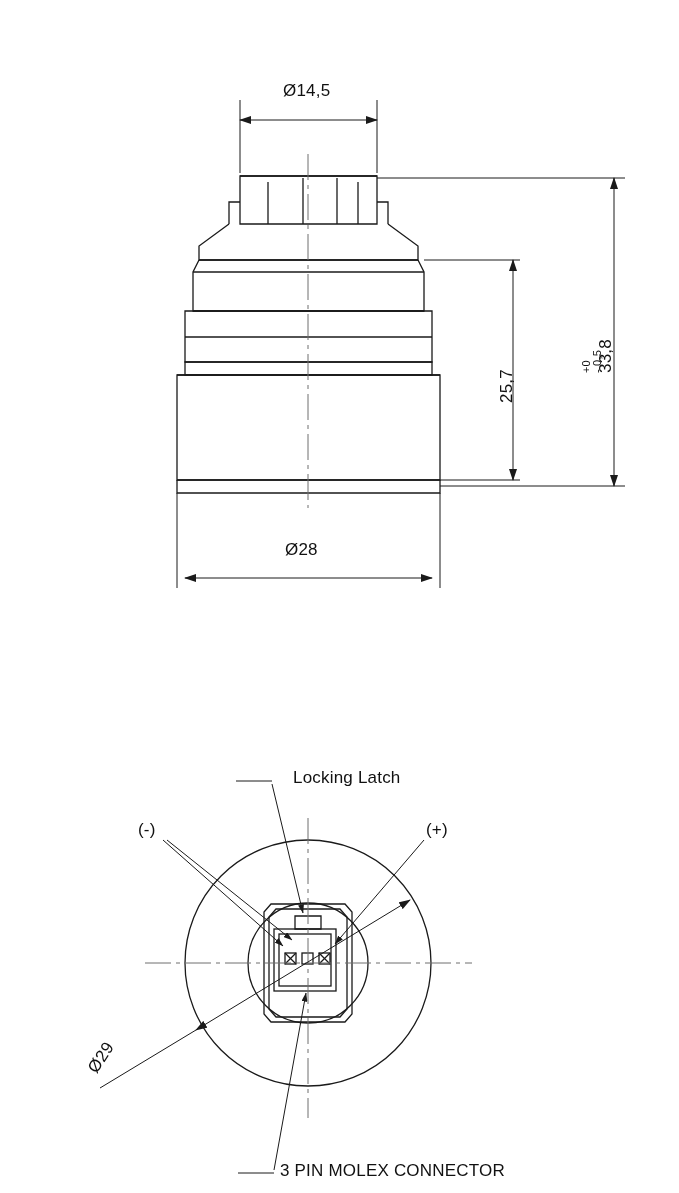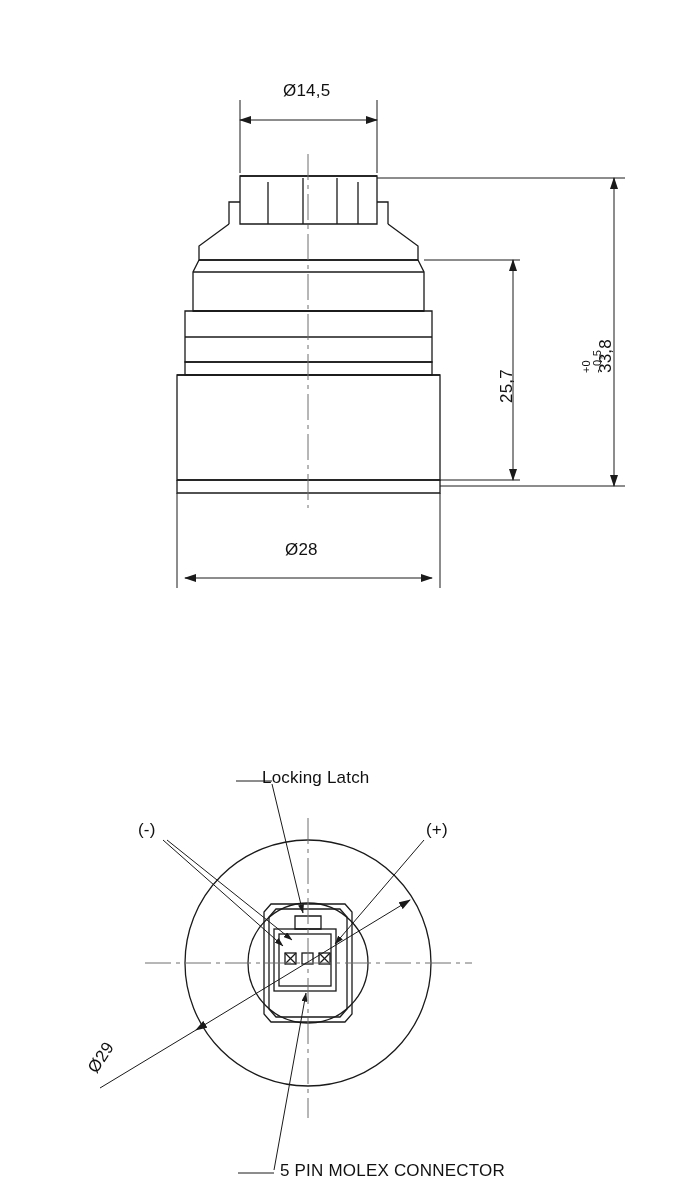--- a/index.html
+++ b/index.html
@@ -178,23 +178,23 @@
 
   <div class="lbl rot90" style="left:497px; top:375px;">25,7</div>
 
   <div class="lbl rot90" style="left:596px; top:345px;">33,8</div>
 
   <div class="tolbox rot90" style="left:580px; top:345px; height:24px;">
     <span class="lbl tol" style="position:static;">+0</span>
     <span class="lbl tol" style="position:static;">- 0,5</span>
   </div>
 
-  <div class="lbl" style="left:262px; top:740px;">Locking Latch</div>
+  <div class="lbl" style="left:293px; top:740px;">Locking Latch</div>
 
   <div class="lbl" style="left:138px; top:792px;">(-)</div>
 
   <div class="lbl" style="left:426px; top:792px;">(+)</div>
 
   <div class="lbl rot-diag" style="left:84px; top:1038px;">Ø29</div>
 
-  <div class="lbl" style="left:280px; top:1133px;">5 PIN MOLEX CONNECTOR</div>
+  <div class="lbl" style="left:280px; top:1133px;">3 PIN MOLEX CONNECTOR</div>
 
 </div>
 
 </body></html>

